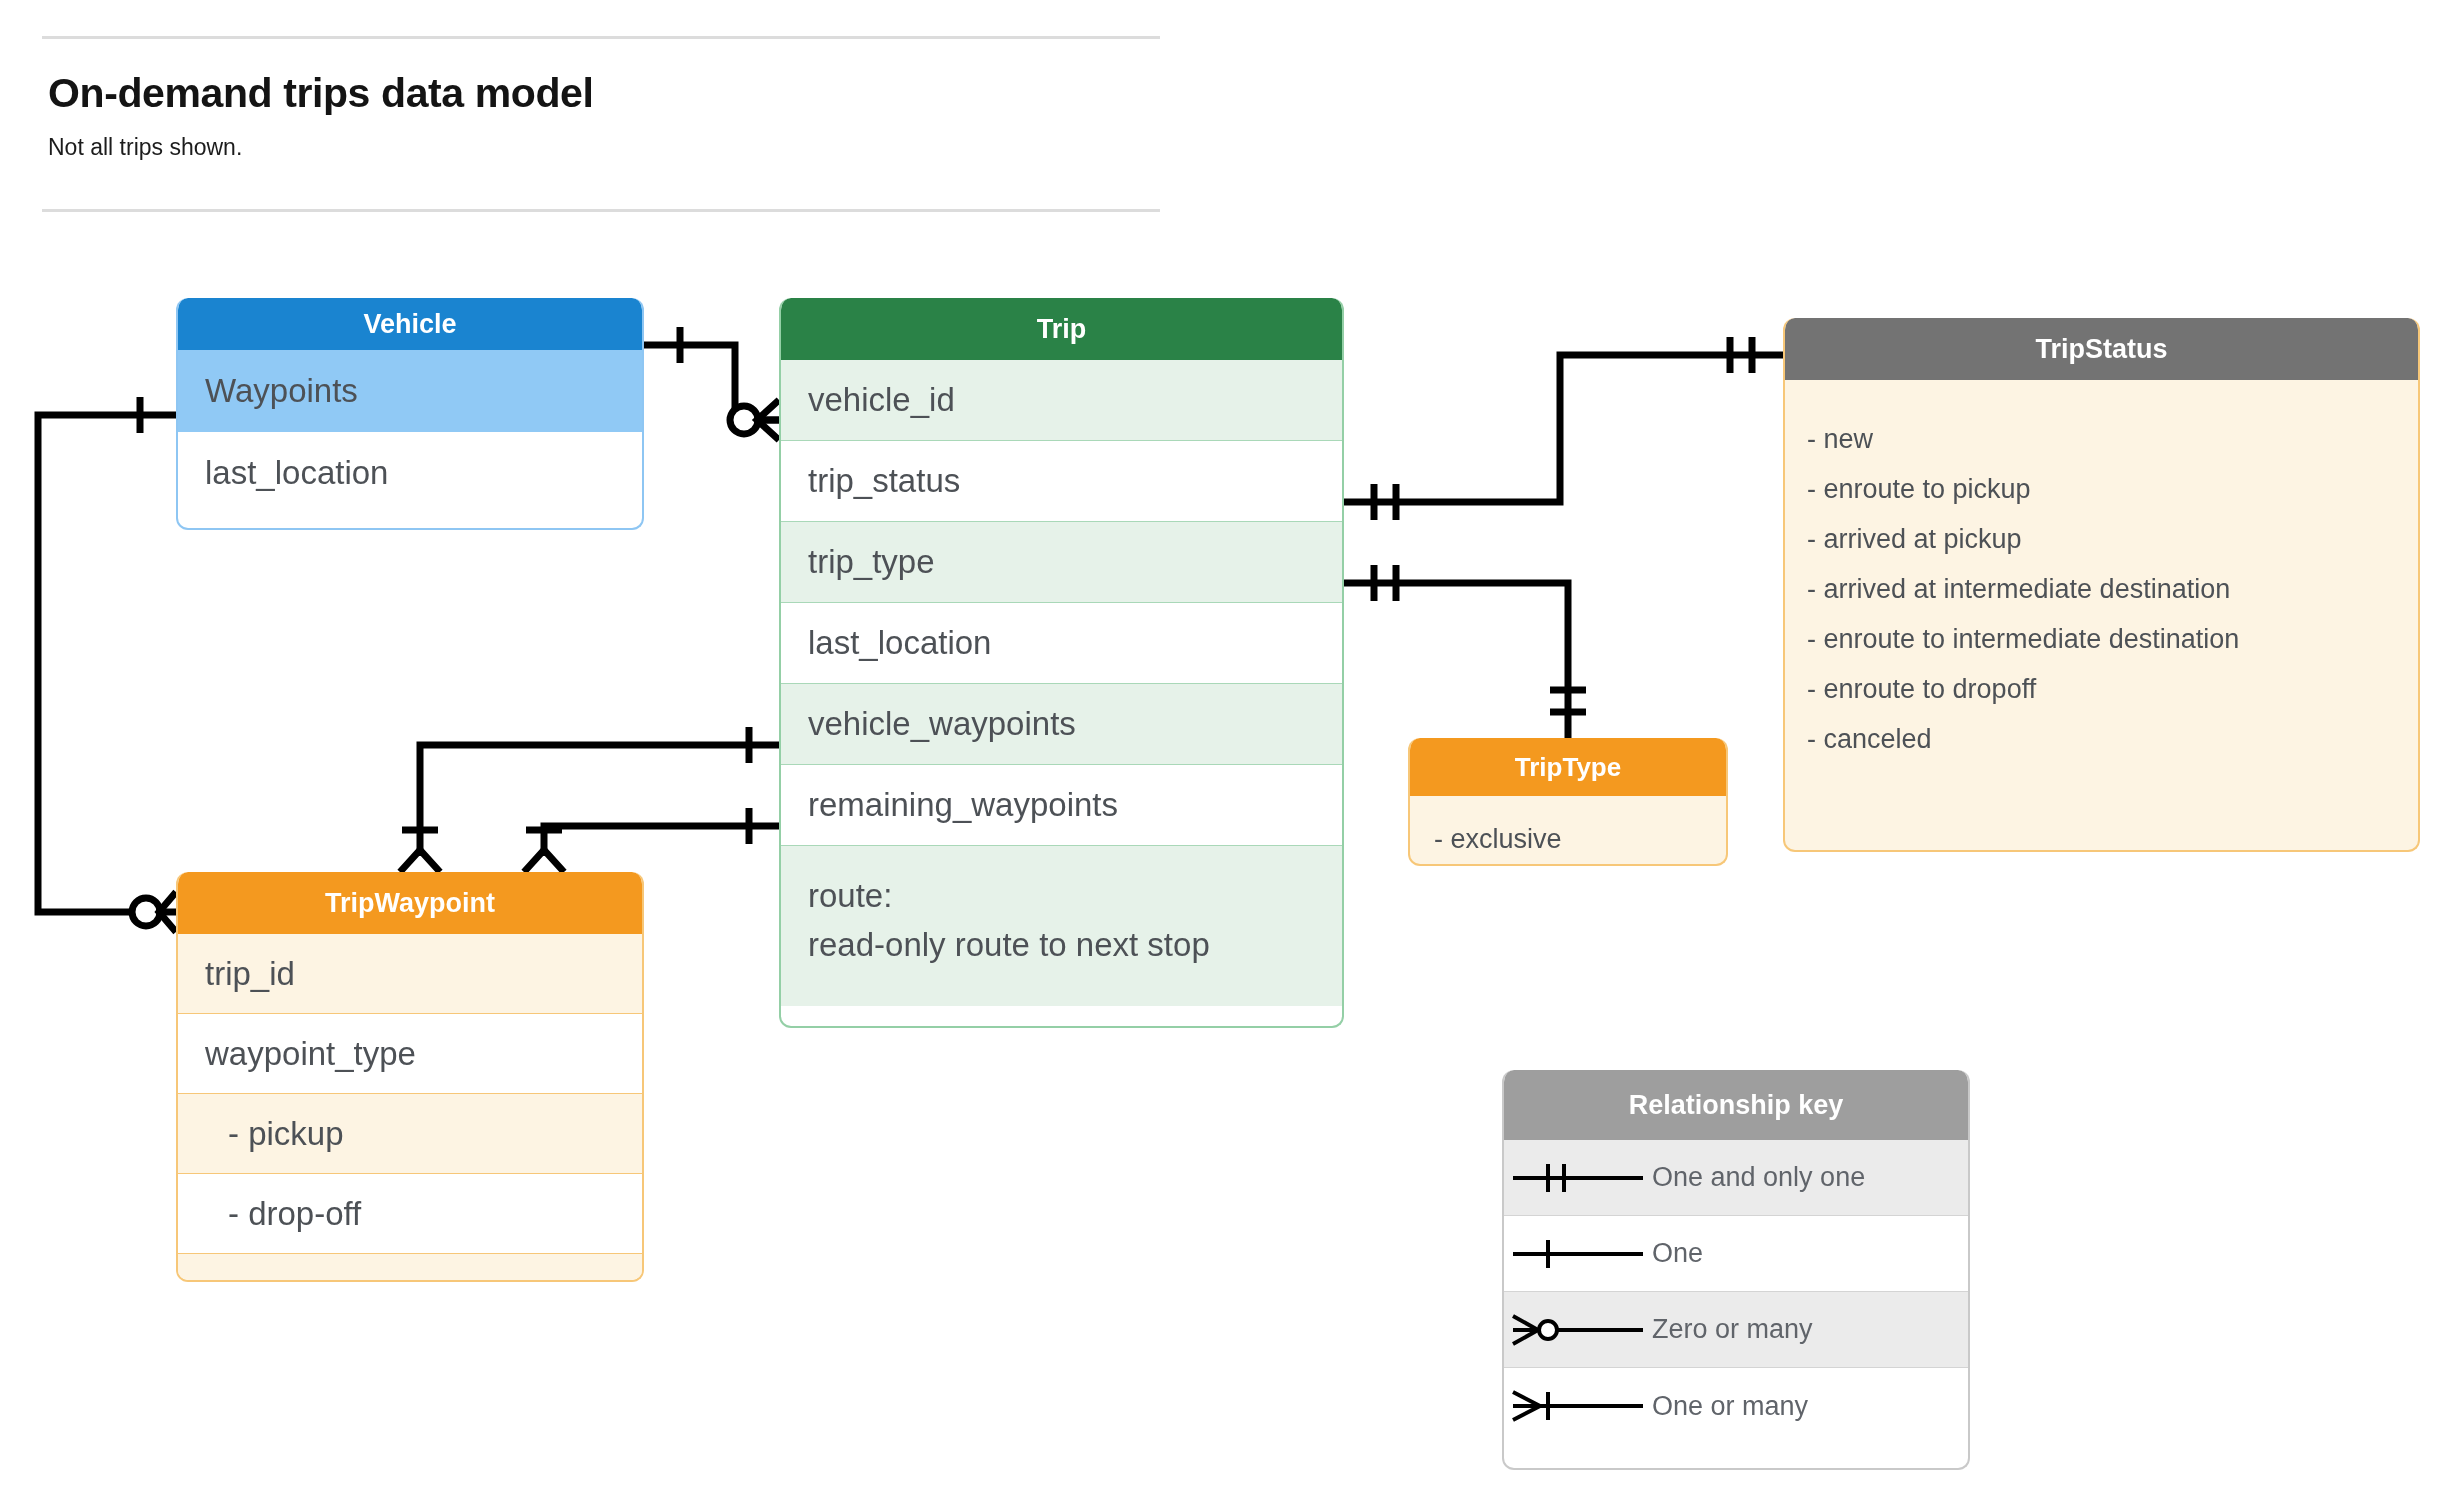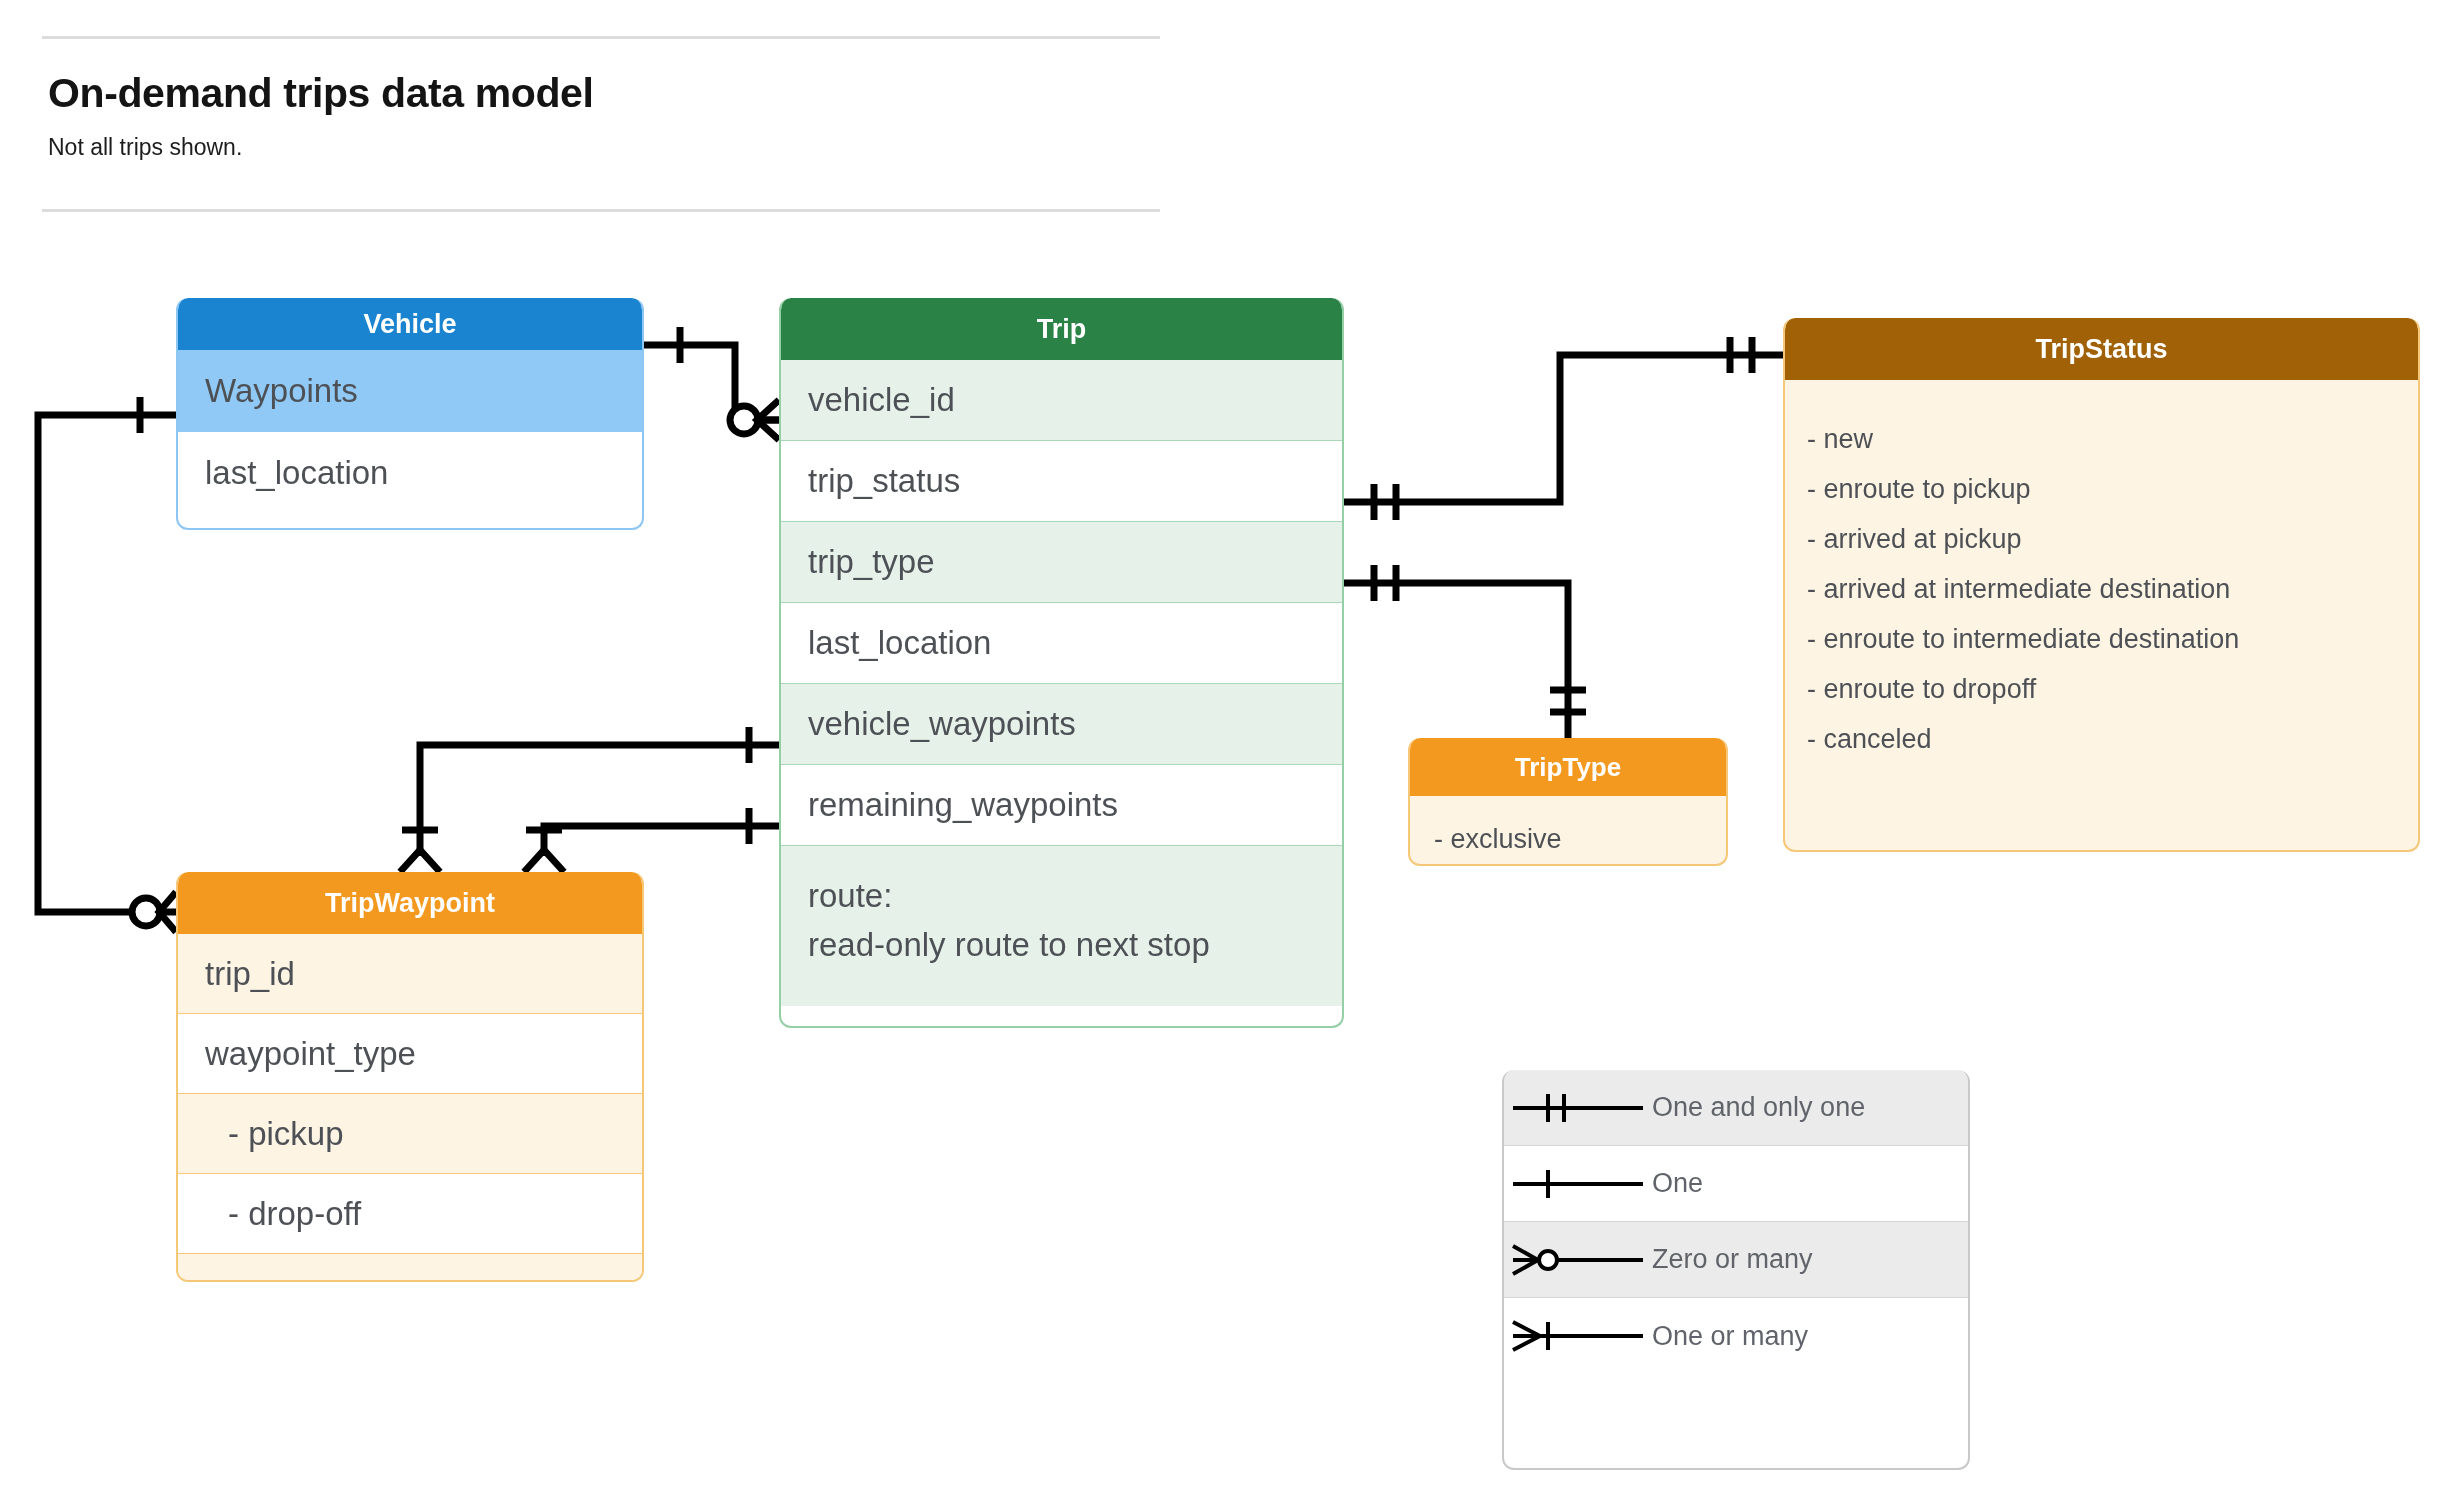--- a/index.html
+++ b/index.html
@@ -67,21 +67,21 @@
           border: 2px solid #94cfa6; border-top: none; background: #fff; }
   #trip .hdr { background: #2a8247; height: 62px; border-radius: 10px 10px 0 0; }
   #trip .row { height: 81px; border-bottom: 1.5px solid #a9d8b8; }
   #trip .row.tint { background: #e6f2e9; }
   #trip .row.plain { background: #ffffff; }
   #trip .row.route { height: 160px; border-bottom: none; }
 
   
   #tripstatus { left: 1783px; top: 318px; width: 637px; height: 534px;
                 border: 2px solid #f7c778; border-top: none; background: #fdf4e3; }
-  #tripstatus .hdr { background: #a16207; height: 62px; border-radius: 10px 10px 0 0; }
+  #tripstatus .hdr { background: #737373; height: 62px; border-radius: 10px 10px 0 0; }
   #tripstatus .body { padding: 34px 0 0 22px; }
   #tripstatus .li { font-size: 27px; color: #4d5156; line-height: 50px; white-space: nowrap; }
 
   
   #triptype { left: 1408px; top: 738px; width: 320px; height: 128px;
               border: 2px solid #f7c778; border-top: none; background: #fdf4e3; }
   #triptype .hdr { background: #f4991f; height: 58px; border-radius: 10px 10px 0 0; font-size: 26px; }
   #triptype .body { padding: 18px 0 0 24px; }
   #triptype .li { font-size: 27px; color: #4d5156; line-height: 50px; }
 
@@ -211,20 +211,21 @@
   <div class="entity" id="tripwaypoint">
     <div class="hdr">TripWaypoint</div>
     <div class="row tint">trip_id</div>
     <div class="row plain">waypoint_type</div>
     <div class="row tint indent">-  pickup</div>
     <div class="row plain indent">-  drop-off</div>
     <div class="row tint indent">-  intermediate</div>
   </div>
 
   <div id="legend">
+    <div class="hdr">Relationship key</div>
 
     <div class="krow alt">
       <span class="sym">
         <svg width="140" height="40" viewBox="0 0 140 40">
           <g stroke="#000" stroke-width="4" fill="none">
             <line x1="5" y1="20" x2="135" y2="20"></line>
             <line x1="40" y1="6" x2="40" y2="34"></line>
             <line x1="56" y1="6" x2="56" y2="34"></line>
           </g>
         </svg>

